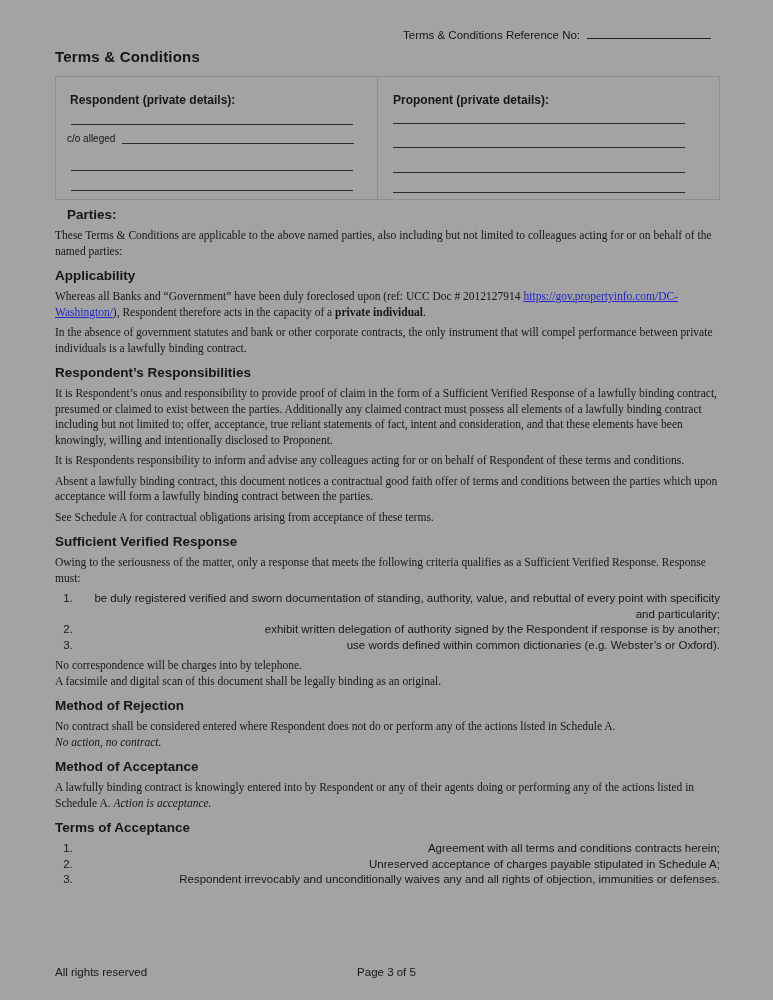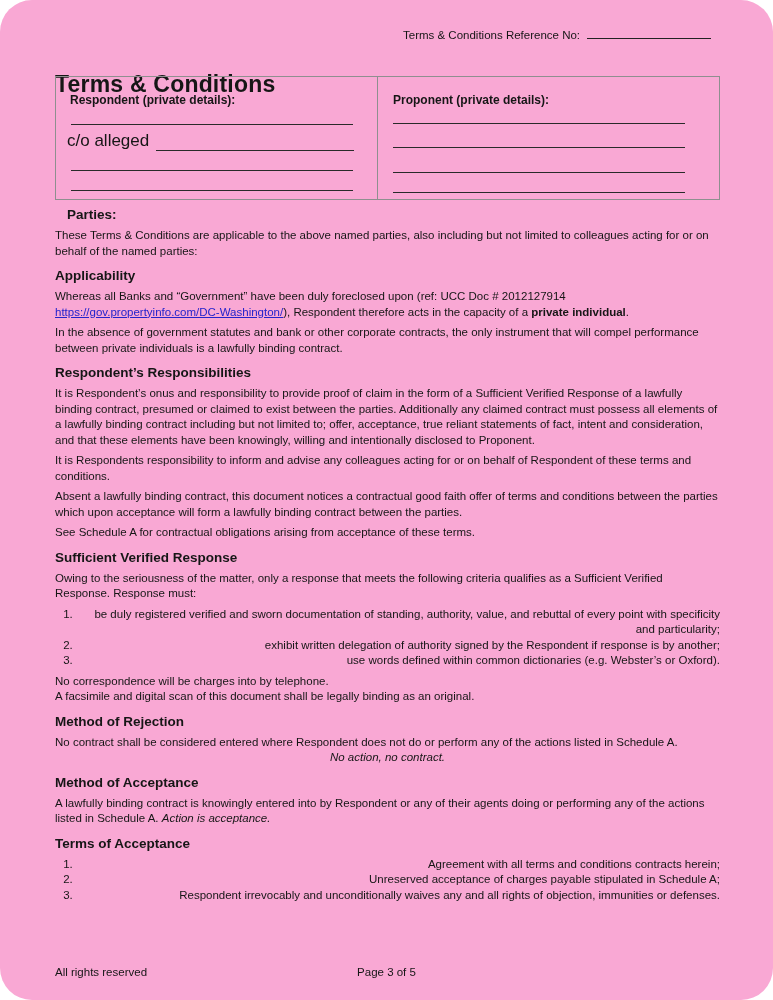--- a/index.html
+++ b/index.html
@@ -1,48 +1,46 @@
 <!DOCTYPE html>
 <html><head>
 <meta charset="utf-8">
 <style>
   * { box-sizing: border-box; }
   html, body { margin: 0; padding: 0; background: #ffffff; }
   .page {
     position: relative;
     width: 773px;
     height: 1000px;
-    background: #f9a8d4;
+    background: #a3a3a3;
     font-family: "Liberation Sans", sans-serif;
     color: #161616;
     overflow: hidden;
-    border-radius: 32px;
   }
   .ref-line {
     position: absolute;
     top: 27px;
     left: 403px;
     font-size: 11.5px;
     white-space: nowrap;
   }
   .ref-blank {
     display: inline-block;
     width: 124px;
     height: 12px;
     border-bottom: 1.5px solid #222222;
     margin-left: 7px;
   }
   .doc-title {
     position: absolute;
     top: 48px;
     left: 55px;
-    font-size: 23px;
+    font-size: 15px;
     font-weight: bold;
     letter-spacing: 0.2px;
-    margin-top: 23px;
   }
   .parties-box {
     position: absolute;
     top: 76px;
     left: 55px;
     width: 665px;
     height: 124px;
     border: 1px solid #8f8f8f;
     display: flex;
   }
@@ -57,21 +55,21 @@
     font-weight: bold;
   }
   .bl { position: absolute; border-bottom: 1px solid #2a2a2a; height: 0; }
   .co-row {
     position: absolute;
     top: 54px;
     left: 11px;
     width: 287px;
     display: flex;
     align-items: flex-end;
-    font-size: 17px;
+    font-size: 10px;
   }
   .co-fill {
     flex: 1;
     height: 13px;
     margin-left: 7px;
     border-bottom: 1px solid #2a2a2a;
   }
   .content {
     position: absolute;
     top: 200px;
@@ -82,33 +80,34 @@
     font-size: 13.5px;
     font-weight: bold;
     line-height: 16px;
     margin: 9px 0 5px 0;
   }
   .h2.first { margin-top: 7px; padding-left: 12px; }
   .para {
     font-size: 11.5px;
     line-height: 15.5px;
     margin: 0 0 5px 0;
+    font-family: Liberation Serif, serif;
   }
   .para.no-gap { margin-bottom: 0; }
   ol.num-list {
     font-size: 11.5px;
     line-height: 15.5px;
     margin: 0 0 5px 0;
     padding-left: 21px;
     text-align: right;
   }
   ol.num-list li { padding-left: 2px; }
   a.doc-link { color: #2323cc; text-decoration: underline; }
   .bold { font-weight: bold; }
-  .italic { font-style: italic; text-align: center; }
+  .italic { font-style: italic; }
   .block { display: block; }
   .footer {
     position: absolute;
     top: 966px;
     left: 0;
     width: 773px;
     font-size: 11.5px;
   }
   .footer-left { position: absolute; left: 55px; top: 0; }
   .footer-center { position: absolute; left: 0; top: 0; width: 100%; text-align: center; }

